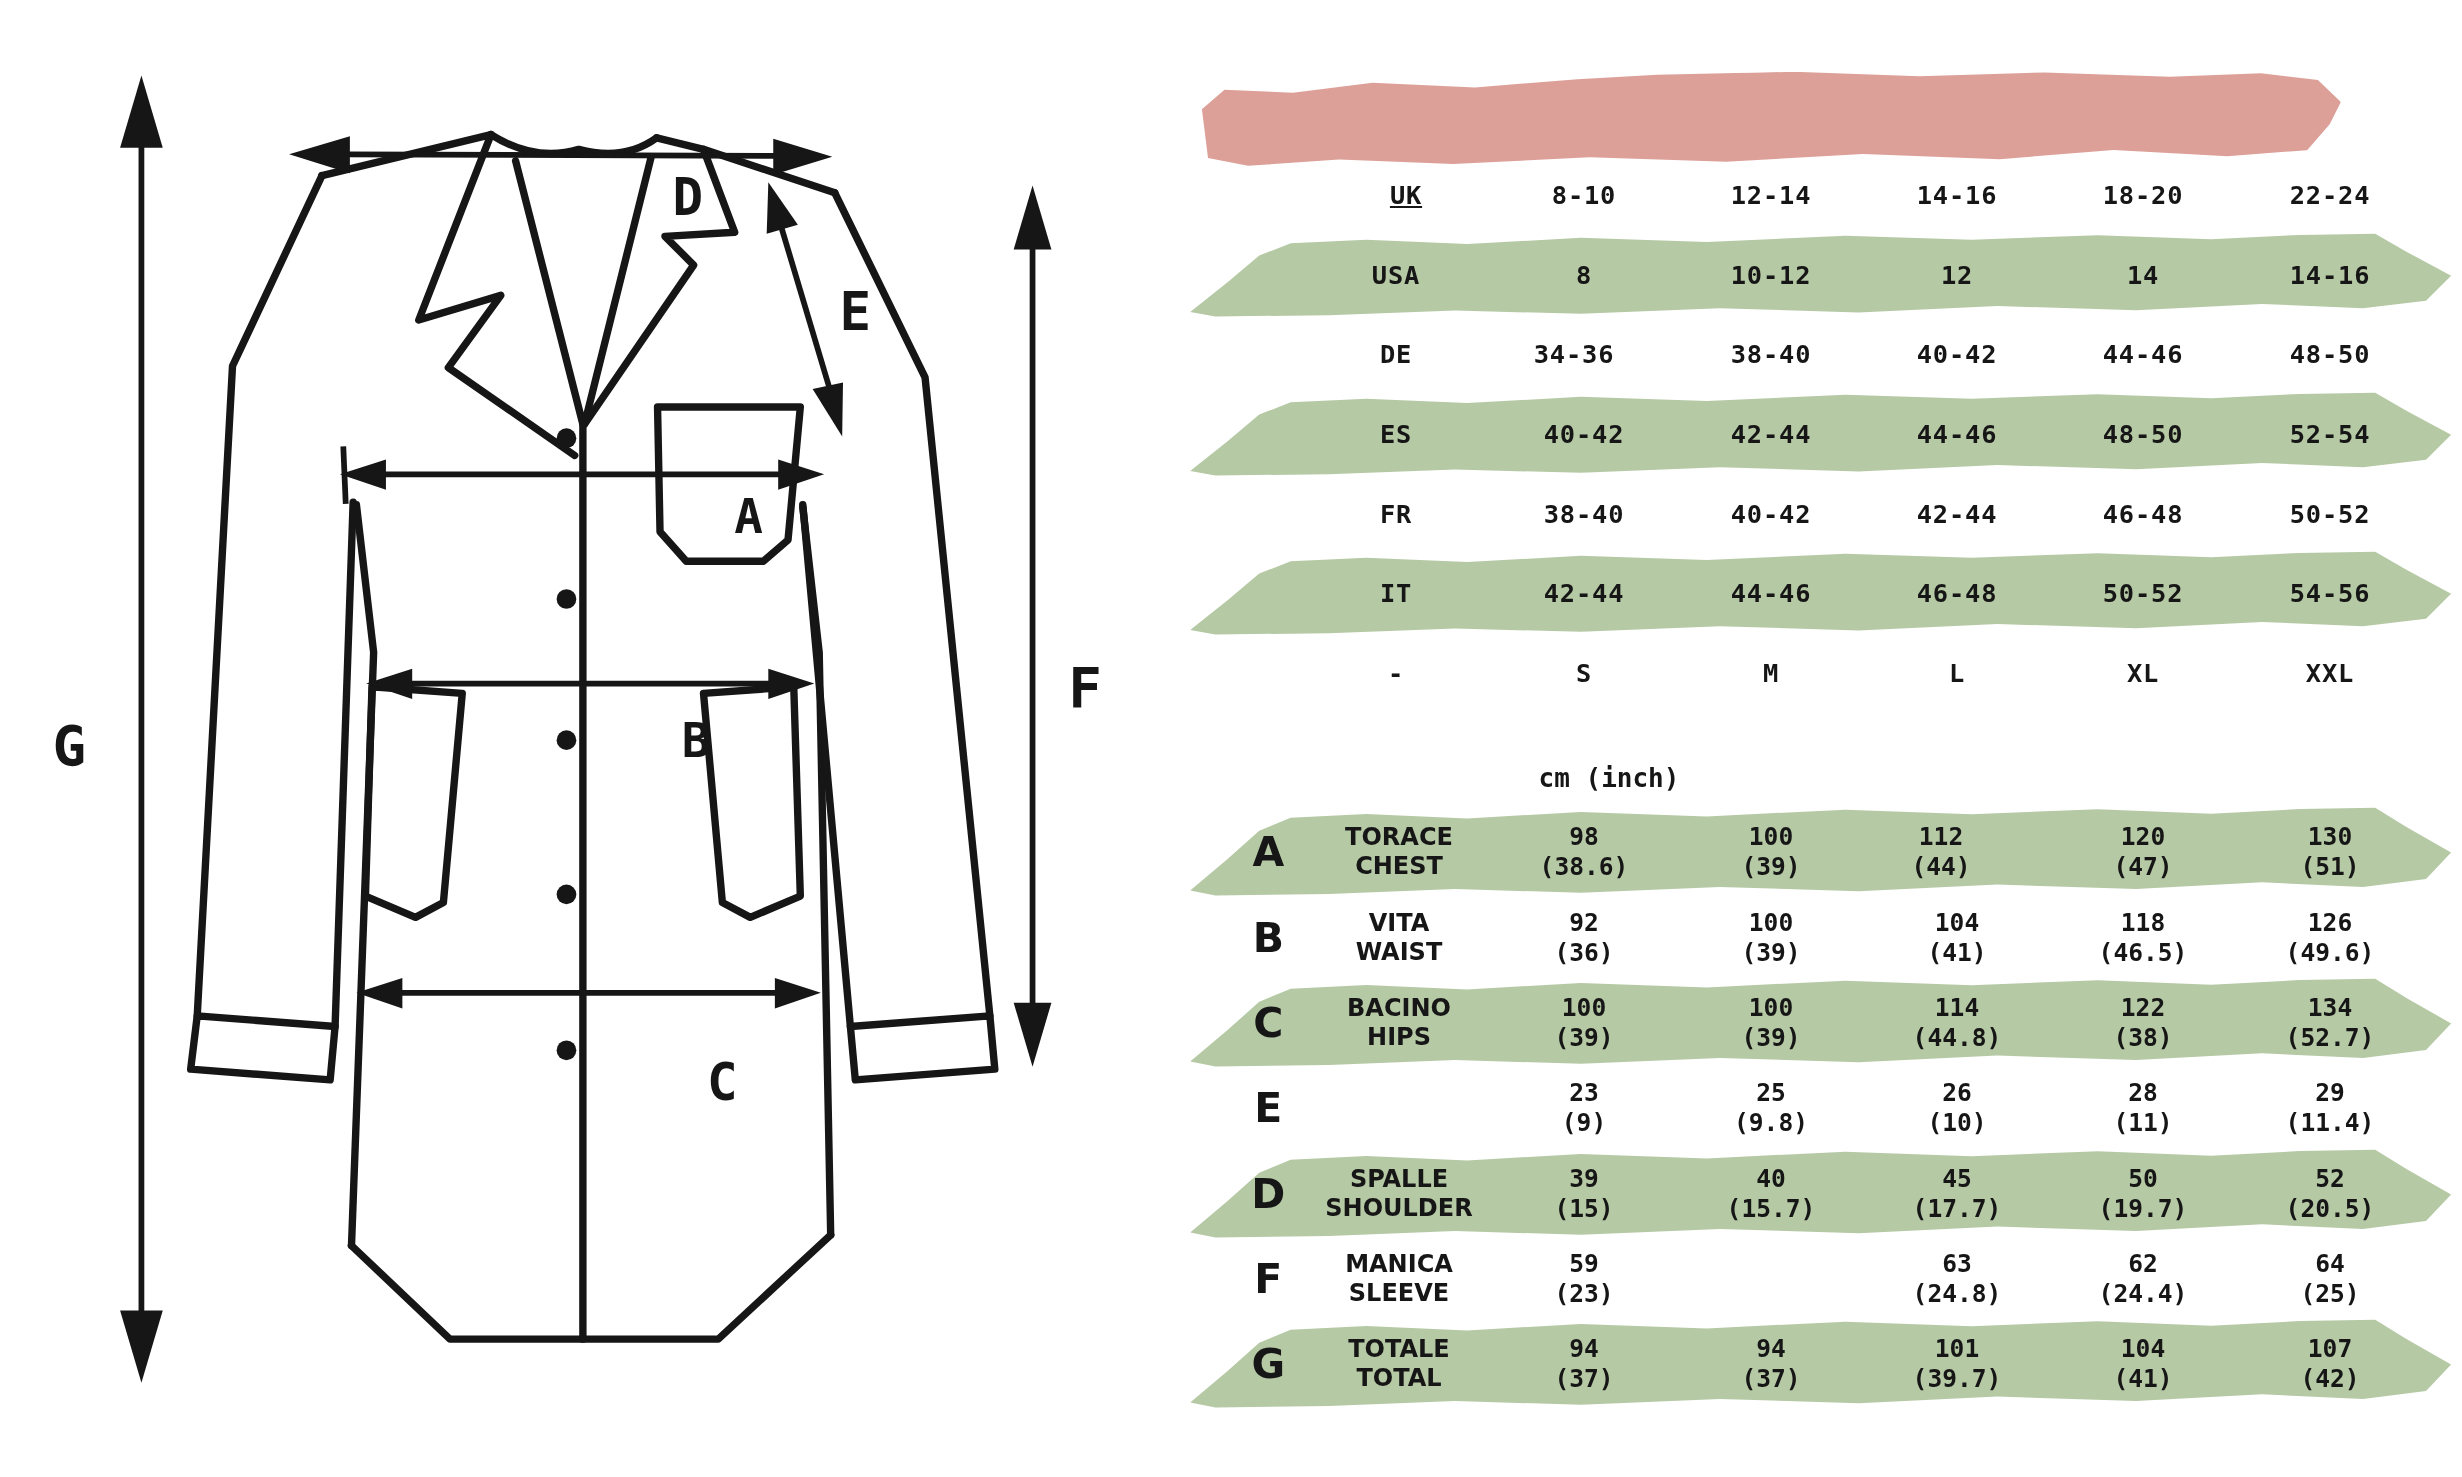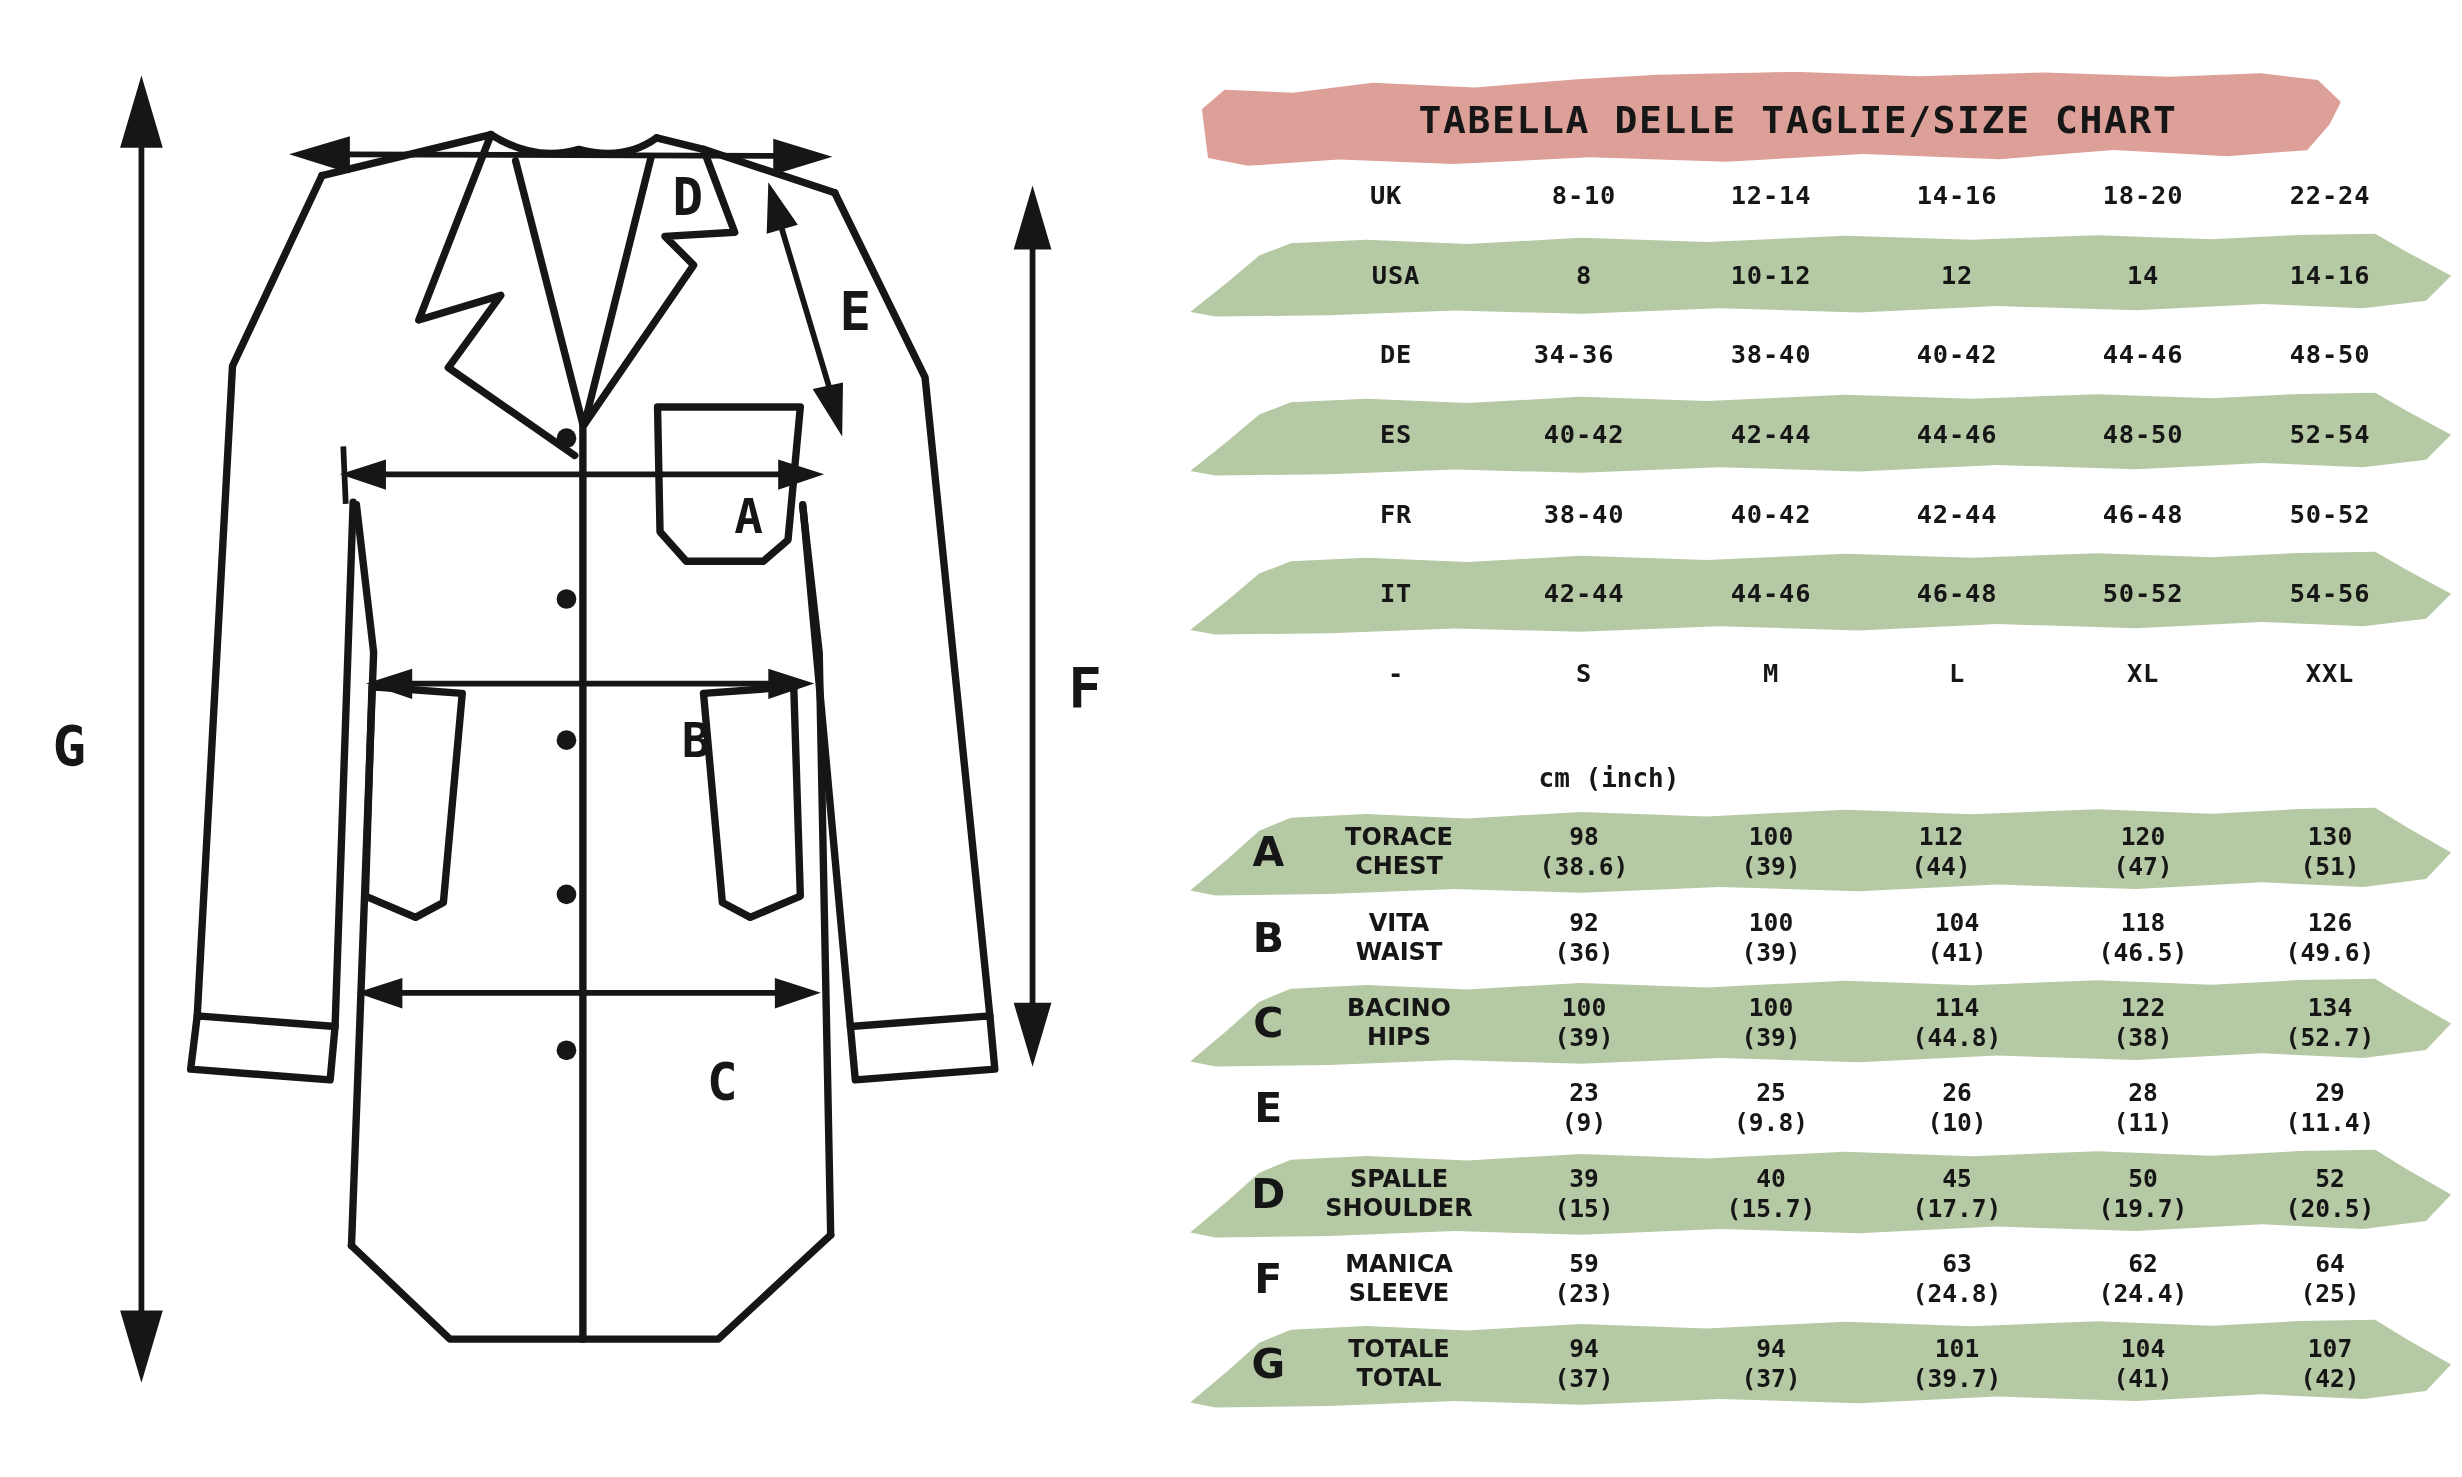--- a/index.html
+++ b/index.html
@@ -104,24 +104,23 @@
     <text class="dlabel" x="848" y="922" font-size="58" text-anchor="middle">B</text>
     <text class="dlabel" x="880" y="1340" font-size="62" text-anchor="middle">C</text>
     <text class="dlabel" x="838" y="262" font-size="62" text-anchor="middle">D</text>
     <text class="dlabel" x="1042" y="402" font-size="64" text-anchor="middle">E</text>
     <text class="dlabel" x="1322" y="862" font-size="68" text-anchor="middle">F</text>
     <text class="dlabel" x="84" y="932" font-size="68" text-anchor="middle">G</text>
   </svg>
 
   <div class="panel">
     <div class="title-band"></div>
-    <div class="title">TABELLA DELLE TAGLIE/SIZE CHART</div>
     <div id="conv-rows">
         <div class="conv-row" style="top: 155px;">
-          <div class="cell conv-text" style="left: 101px; width: 140px;">UK</div>
+          <div class="cell conv-text" style="left: 121px; width: 140px; text-decoration: underline;">UK</div>
           <div class="cell conv-text" style="left: 282px; width: 174px;">8-10</div>
           <div class="cell conv-text" style="left: 469px; width: 174px;">12-14</div>
           <div class="cell conv-text" style="left: 655px; width: 174px;">14-16</div>
           <div class="cell conv-text" style="left: 841px; width: 174px;">18-20</div>
           <div class="cell conv-text" style="left: 1028px; width: 174px;">22-24</div>
         </div>
         <div class="conv-row" style="top: 235px;">
           <div class="band green"></div>
           <div class="cell conv-text" style="left: 111px; width: 140px;">USA</div>
           <div class="cell conv-text" style="left: 282px; width: 174px;">8</div>

